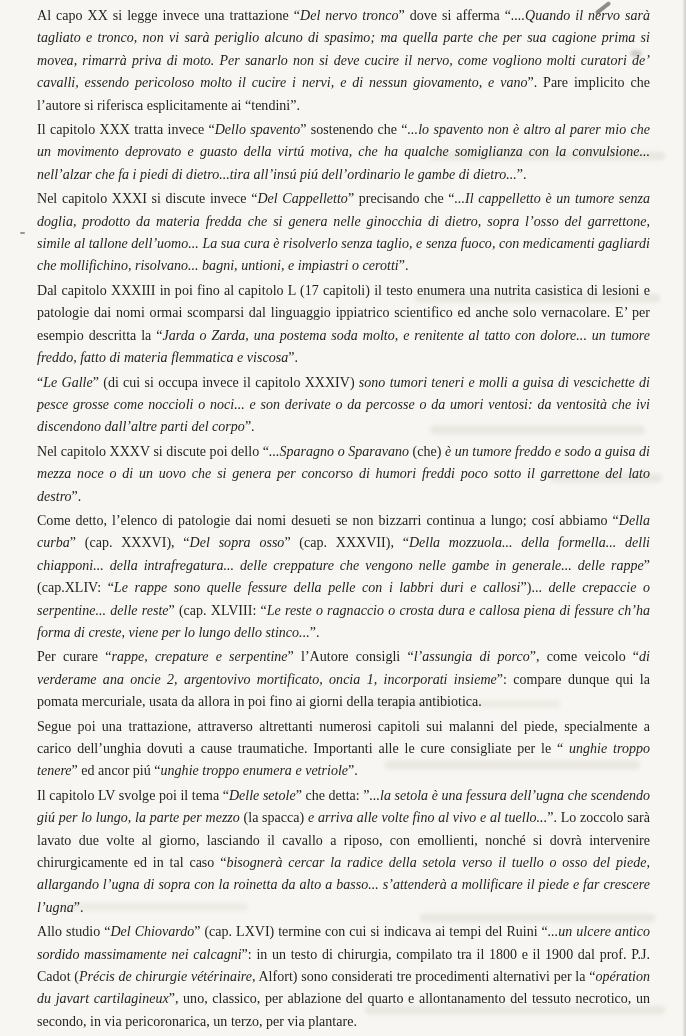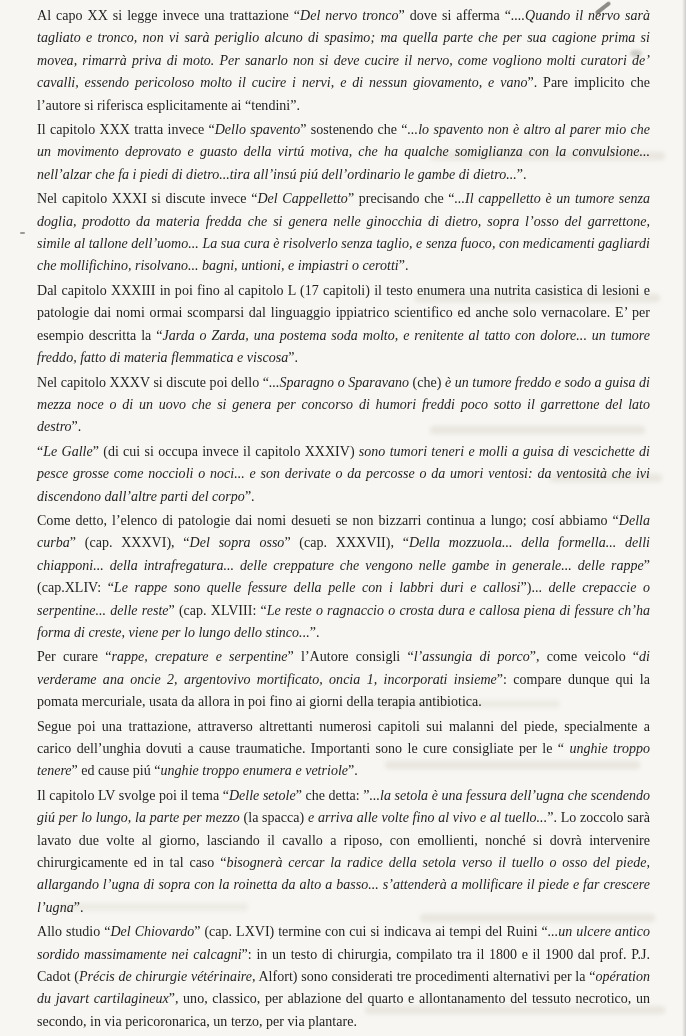--- a/index.html
+++ b/index.html
@@ -89,23 +89,23 @@
 
   <div class="smudge-stroke"></div>
   <div class="smudge-blob"></div>
   <div class="speck"></div>
 
   <main class="text-block" id="paragraphs">
       <p><span>Al capo XX si legge invece una trattazione “</span><span class="it">Del nervo tronco</span><span>” dove si afferma “</span><span class="it">....Quando il nervo sarà tagliato e tronco, non vi sarà periglio alcuno di spasimo; ma quella parte che per sua cagione prima si movea, rimarrà priva di moto. Per sanarlo non si deve cucire il nervo, come vogliono molti curatori de’ cavalli, essendo pericoloso molto il cucire i nervi, e di nessun giovamento, e vano</span><span>”. Pare implicito che l’autore si riferisca esplicitamente ai “tendini”.</span></p>
       <p><span>Il capitolo XXX tratta invece “</span><span class="it">Dello spavento</span><span>” sostenendo che “</span><span class="it">...lo spavento non è altro al parer mio che un movimento deprovato e guasto della virtú motiva, che ha qualche somiglianza con la convulsione... nell’alzar che fa i piedi di dietro...tira all’insú piú dell’ordinario le gambe di dietro...</span><span>”.</span></p>
       <p><span>Nel capitolo XXXI si discute invece “</span><span class="it">Del Cappelletto</span><span>” precisando che “</span><span class="it">...Il cappelletto è un tumore senza doglia, prodotto da materia fredda che si genera nelle ginocchia di dietro, sopra l’osso del garrettone, simile al tallone dell’uomo... La sua cura è risolverlo senza taglio, e senza fuoco, con medicamenti gagliardi che mollifichino, risolvano... bagni, untioni, e impiastri o cerotti</span><span>”.</span></p>
       <p><span>Dal capitolo XXXIII in poi fino al capitolo L (17 capitoli) il testo enumera una nutrita casistica di lesioni e patologie dai nomi ormai scomparsi dal linguaggio ippiatrico scientifico ed anche solo vernacolare. E’ per esempio descritta la “</span><span class="it">Jarda o Zarda, una postema soda molto, e renitente al tatto con dolore... un tumore freddo, fatto di materia flemmatica e viscosa</span><span>”.</span></p>
+      <p><span>“</span><span class="it">Le Galle</span><span>” (di cui si occupa invece il capitolo XXXIV) </span><span class="it">sono tumori teneri e molli a guisa di vescichette di pesce grosse come noccioli o noci... e son derivate o da percosse o da umori ventosi: da ventosità che ivi discendono dall’altre parti del corpo</span><span>”.</span></p>
       <p><span>Nel capitolo XXXV si discute poi dello “</span><span class="it">...Sparagno o Sparavano </span><span>(che) </span><span class="it">è un tumore freddo e sodo a guisa di mezza noce o di un uovo che si genera per concorso di humori freddi poco sotto il garrettone del lato destro</span><span>”.</span></p>
-      <p><span>“</span><span class="it">Le Galle</span><span>” (di cui si occupa invece il capitolo XXXIV) </span><span class="it">sono tumori teneri e molli a guisa di vescichette di pesce grosse come noccioli o noci... e son derivate o da percosse o da umori ventosi: da ventosità che ivi discendono dall’altre parti del corpo</span><span>”.</span></p>
       <p><span>Come detto, l’elenco di patologie dai nomi desueti se non bizzarri continua a lungo; cosí abbiamo “</span><span class="it">Della curba</span><span>” (cap. XXXVI), “</span><span class="it">Del sopra osso</span><span>” (cap. XXXVII), “</span><span class="it">Della mozzuola... della formella... delli chiapponi... della intrafregatura... delle creppature che vengono nelle gambe in generale... delle rappe</span><span>” (cap.XLIV: “</span><span class="it">Le rappe sono quelle fessure della pelle con i labbri duri e callosi</span><span>”)... </span><span class="it">delle crepaccie o serpentine... delle reste</span><span>” (cap. XLVIII: “</span><span class="it">Le reste o ragnaccio o crosta dura e callosa piena di fessure ch’ha forma di creste, viene per lo lungo dello stinco...</span><span>”.</span></p>
       <p><span>Per curare “</span><span class="it">rappe, crepature e serpentine</span><span>” l’Autore consigli “</span><span class="it">l’assungia di porco</span><span>”, come veicolo “</span><span class="it">di verderame ana oncie 2, argentovivo mortificato, oncia 1, incorporati insieme</span><span>”: compare dunque qui la pomata mercuriale, usata da allora in poi fino ai giorni della terapia antibiotica.</span></p>
-      <p><span>Segue poi una trattazione, attraverso altrettanti numerosi capitoli sui malanni del piede, specialmente a carico dell’unghia dovuti a cause traumatiche. Importanti sono le cure consigliate per le “ </span><span class="it">unghie troppo tenere</span><span>” ed cause piú “</span><span class="it">unghie troppo enumera e vetriole</span><span>”.</span></p>
+      <p><span>Segue poi una trattazione, attraverso altrettanti numerosi capitoli sui malanni del piede, specialmente a carico dell’unghia dovuti a cause traumatiche. Importanti alle le cure consigliate per le “ </span><span class="it">unghie troppo tenere</span><span>” ed ancor piú “</span><span class="it">unghie troppo enumera e vetriole</span><span>”.</span></p>
       <p><span>Il capitolo LV svolge poi il tema “</span><span class="it">Delle setole</span><span>” che detta: ”</span><span class="it">...la setola è una fessura dell’ugna che scendendo giú per lo lungo, la parte per mezzo </span><span>(la spacca) </span><span class="it">e arriva alle volte fino al vivo e al tuello...</span><span>”. Lo zoccolo sarà lavato due volte al giorno, lasciando il cavallo a riposo, con emollienti, nonché si dovrà intervenire chirurgicamente ed in tal caso “</span><span class="it">bisognerà cercar la radice della setola verso il tuello o osso del piede, allargando l’ugna di sopra con la roinetta da alto a basso... s’attenderà a mollificare il piede e far crescere l’ugna</span><span>”.</span></p>
       <p><span>Allo studio “</span><span class="it">Del Chiovardo</span><span>” (cap. LXVI) termine con cui si indicava ai tempi del Ruini “</span><span class="it">...un ulcere antico sordido massimamente nei calcagni</span><span>”: in un testo di chirurgia, compilato tra il 1800 e il 1900 dal prof. P.J. Cadot (</span><span class="it">Précis de chirurgie vétérinaire</span><span>, Alfort) sono considerati tre procedimenti alternativi per la “</span><span class="it">opération du javart cartilagineux</span><span>”, uno, classico, per ablazione del quarto e allontanamento del tessuto necrotico, un secondo, in via pericoronarica, un terzo, per via plantare.</span></p>
     </main>
 
   <div class="edge-right"></div>
 </div>
 
 </body></html>

